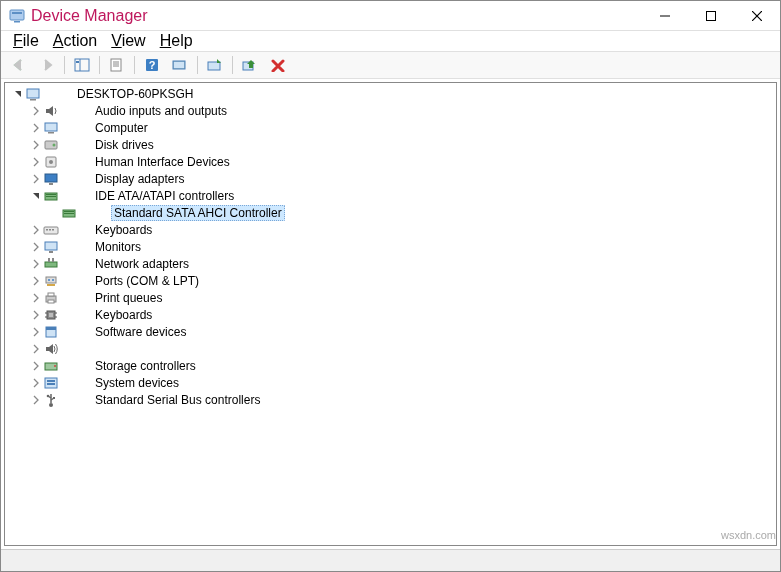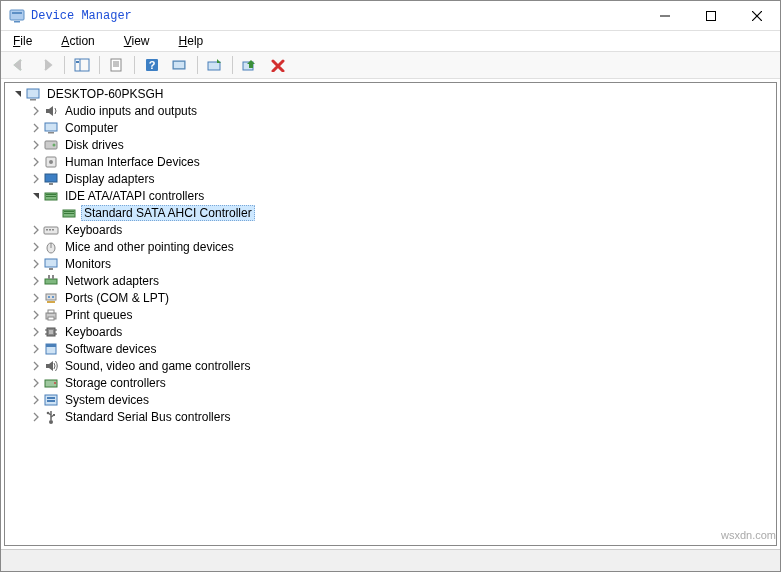--- a/index.html
+++ b/index.html
@@ -21,38 +21,37 @@
     height: 30px;
     background: #fff;
     border-bottom: 1px solid #e0e0e0;
   }
   .titlebar .app-icon {
     width: 16px; height: 16px;
     margin: 0 6px 0 8px;
   }
   .titlebar .title {
     flex: 1;
-    font-size: 12px;
-    color: #1d4ed8;
-    font-family: Liberation Mono, monospace;
+    font-size: 16px;
+    color: #be185d;
   }
   .win-controls { display: flex; height: 100%; }
   .win-btn {
     width: 46px;
     display: flex;
     align-items: center;
     justify-content: center;
     font-size: 10px;
     color: #000;
   }
   .menubar {
     display: flex;
-    gap: 17px;
+    gap: 2px;
     padding: 2px 6px;
-    font-size: 12px;
+    font-size: 16px;
     height: 20px;
     align-items: center;
   }
   .menuitem { padding: 1px 6px; }
   .menuitem .ul { text-decoration: underline; }
   .toolbar {
     display: flex;
     align-items: center;
     gap: 0;
     padding: 2px 4px;
@@ -99,20 +98,21 @@
   .arrow.expanded { color: #333; }
   .dev-icon {
     width: 16px; height: 16px;
     margin-right: 4px;
     display: inline-flex;
     align-items: center;
     justify-content: center;
   }
   .label {
     padding: 0 2px;
+    margin-left: 30px;
   }
   .label.selected {
     background: #cde8ff;
     border: 1px dotted #7aa7d7;
     border-radius: 1px;
     padding: 0 2px;
   }
   .statusbar {
     height: 22px;
     border-top: 1px solid #ccc;
@@ -357,34 +357,20 @@
     <span class="label">Keyboards</span>
   </div>
       <div class="tree-row" style="padding-left:22px">
     <span class="arrow">
           <svg width="10" height="10">
             <path d="M3 1 L7 5 L3 9" fill="none" stroke="#888" stroke-width="1.3"></path>
           </svg>
         </span>
     <span class="dev-icon">
           <svg width="16" height="16" viewBox="0 0 16 16">
-            <ellipse cx="8" cy="9" rx="4" ry="5" fill="#e8e8e8" stroke="#888"></ellipse>
-            <line x1="8" y1="4" x2="8" y2="9" stroke="#888"></line>
-          </svg>
-        </span>
-    <span class="label">Mice and other pointing devices</span>
-  </div>
-      <div class="tree-row" style="padding-left:22px">
-    <span class="arrow">
-          <svg width="10" height="10">
-            <path d="M3 1 L7 5 L3 9" fill="none" stroke="#888" stroke-width="1.3"></path>
-          </svg>
-        </span>
-    <span class="dev-icon">
-          <svg width="16" height="16" viewBox="0 0 16 16">
             <rect x="2" y="3" width="12" height="8" fill="#cfe3f5" stroke="#4a7fb8"></rect>
             <rect x="6" y="12" width="4" height="2" fill="#888"></rect>
           </svg>
         </span>
     <span class="label">Monitors</span>
   </div>
       <div class="tree-row" style="padding-left:22px">
     <span class="arrow">
           <svg width="10" height="10">
             <path d="M3 1 L7 5 L3 9" fill="none" stroke="#888" stroke-width="1.3"></path>
@@ -467,21 +453,20 @@
           <svg width="10" height="10">
             <path d="M3 1 L7 5 L3 9" fill="none" stroke="#888" stroke-width="1.3"></path>
           </svg>
         </span>
     <span class="dev-icon">
           <svg width="16" height="16" viewBox="0 0 16 16">
             <path d="M3 6 L6 6 L10 3 L10 13 L6 10 L3 10 Z" fill="#666"></path>
             <path d="M11 5 Q13 8 11 11 M12.5 3 Q16 8 12.5 13" fill="none" stroke="#666"></path>
           </svg>
         </span>
-    <span class="label">Sound, video and game controllers</span>
   </div>
       <div class="tree-row" style="padding-left:22px">
     <span class="arrow">
           <svg width="10" height="10">
             <path d="M3 1 L7 5 L3 9" fill="none" stroke="#888" stroke-width="1.3"></path>
           </svg>
         </span>
     <span class="dev-icon">
           <svg width="16" height="16" viewBox="0 0 16 16">
             <rect x="2" y="5" width="12" height="7" fill="#9fc89f" stroke="#3a7a3a"></rect>

